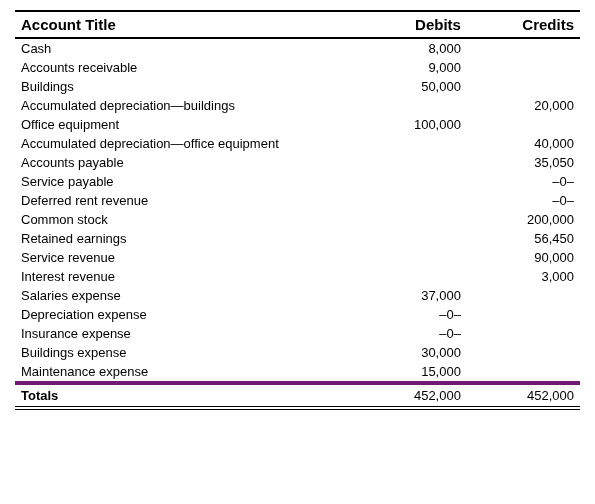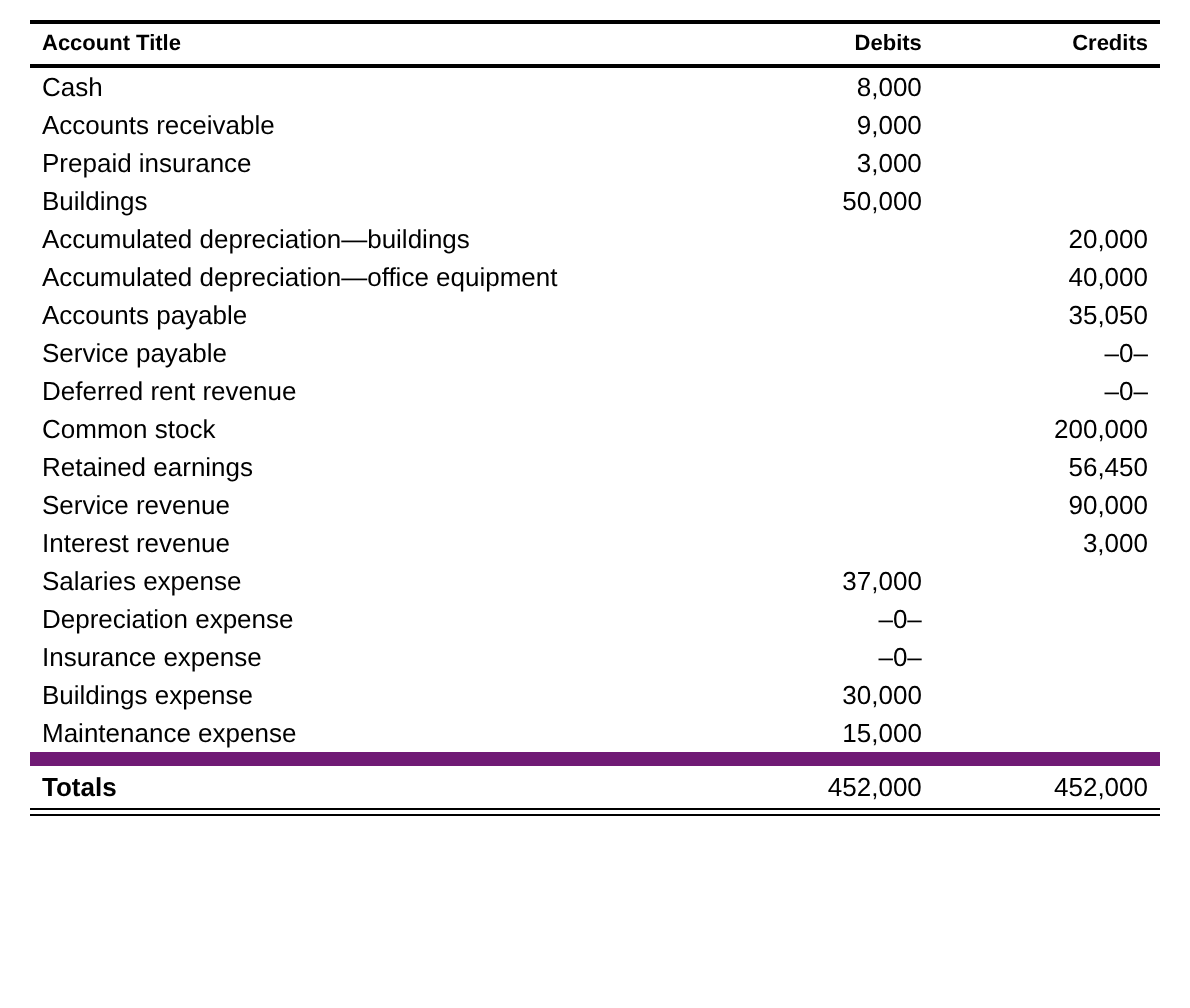--- a/index.html
+++ b/index.html
@@ -16,42 +16,42 @@
       width: 100%;
       border-collapse: collapse;
     }
     thead tr {
       border-top: 2px solid #000;
       border-bottom: 2px solid #000;
     }
     thead th {
       padding: 4px 6px;
       font-weight: bold;
-      font-size: 11px;
+      font-size: 15px;
     }
     thead th:first-child {
       text-align: left;
     }
     thead th:not(:first-child) {
       text-align: right;
       min-width: 90px;
     }
     tbody tr td {
       padding: 2px 6px;
       font-size: 13px;
     }
     tbody tr td:first-child {
       text-align: left;
     }
     tbody tr td:not(:first-child) {
       text-align: right;
       min-width: 90px;
     }
     .totals-row td {
-      border-top: 7px solid #701a75;
+      border-top: 4px solid #701a75;
       border-bottom: 4px double #000;
       font-weight: normal;
       padding-top: 3px;
       padding-bottom: 3px;
     }
     .totals-row td:first-child {
       font-weight: bold;
     }
   </style>
 </head>
@@ -70,33 +70,33 @@
         <td>Cash</td>
         <td>8,000</td>
         <td></td>
       </tr>
       <tr>
         <td>Accounts receivable</td>
         <td>9,000</td>
         <td></td>
       </tr>
       <tr>
-        <td>Prepaid insurance</td>
-        <td>3,000</td>
-        <td></td>
-      </tr>
-      <tr>
         <td>Buildings</td>
         <td>50,000</td>
         <td></td>
       </tr>
       <tr>
         <td>Accumulated depreciation—buildings</td>
         <td></td>
         <td>20,000</td>
+      </tr>
+      <tr>
+        <td>Office equipment</td>
+        <td>100,000</td>
+        <td></td>
       </tr>
       <tr>
         <td>Accumulated depreciation—office equipment</td>
         <td></td>
         <td>40,000</td>
       </tr>
       <tr>
         <td>Accounts payable</td>
         <td></td>
         <td>35,050</td>

